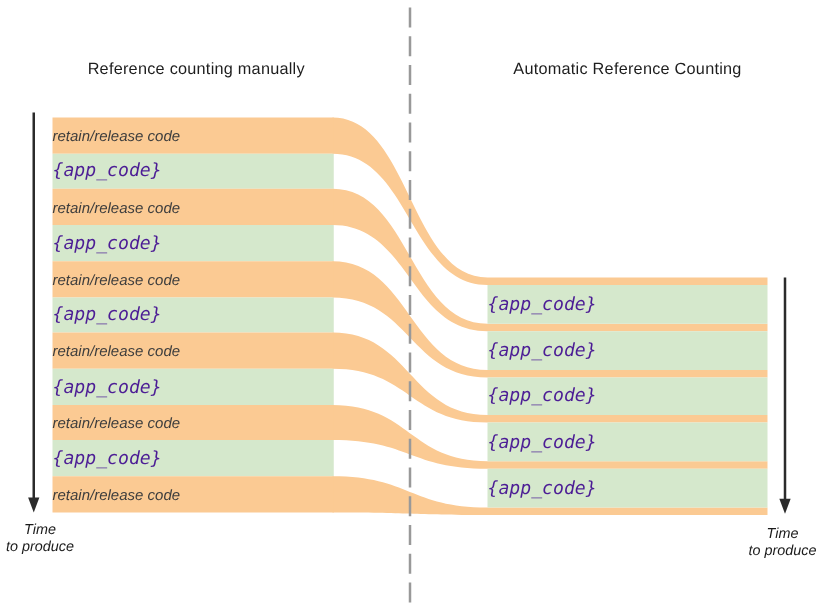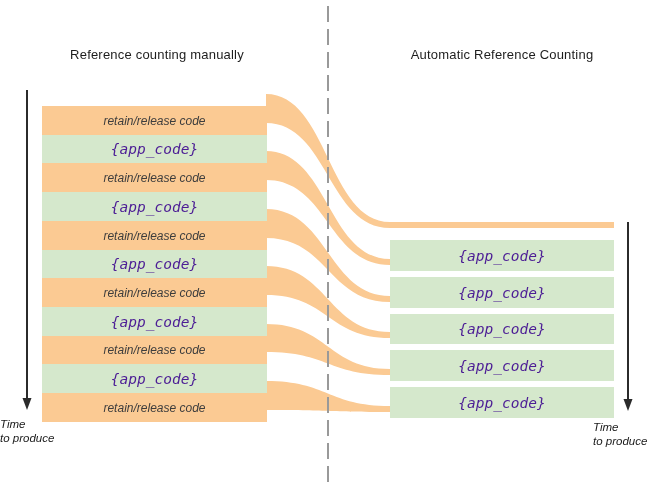--- a/index.html
+++ b/index.html
@@ -23,23 +23,22 @@
     text-align: center;
     letter-spacing: 0.2px;
   }
   .col-title.left  { left: 32px;  width: 250px; }
   .col-title.right { left: 380px; width: 244px; }
 
   .bar {
     position: absolute;
     display: flex;
     align-items: center;
-    justify-content: center;
+    justify-content: flex-start;
     box-sizing: border-box;
-    margin-top: 12px;
   }
   .bar.manual { left: 42px; width: 225px; }
   .bar.arc    { left: 390px; width: 224px; }
   .bar.orange { background: #FBCA93; }
   .bar.green  { background: #D5E8CC; }
 
   .rr-label {
     font-style: italic;
     font-size: 12px;
     color: #3d3d3d;
@@ -49,21 +48,21 @@
     font-style: italic;
     font-size: 14.5px;
     color: #4c1d95;
   }
   .time-label {
     position: absolute;
     font-style: italic;
     font-size: 11.5px;
     line-height: 14px;
     color: #1a1a1a;
-    text-align: left;
+    text-align: center;
   }
   .time-label.left  { left: 0px;   width: 64px; top: 417px; }
   .time-label.right { left: 593px; width: 66px; top: 420px; }
 </style>
 </head>
 <body>
 
 <div id="stage">
 
   <svg id="flow-svg" width="659" height="491" viewBox="0 0 659 491">

